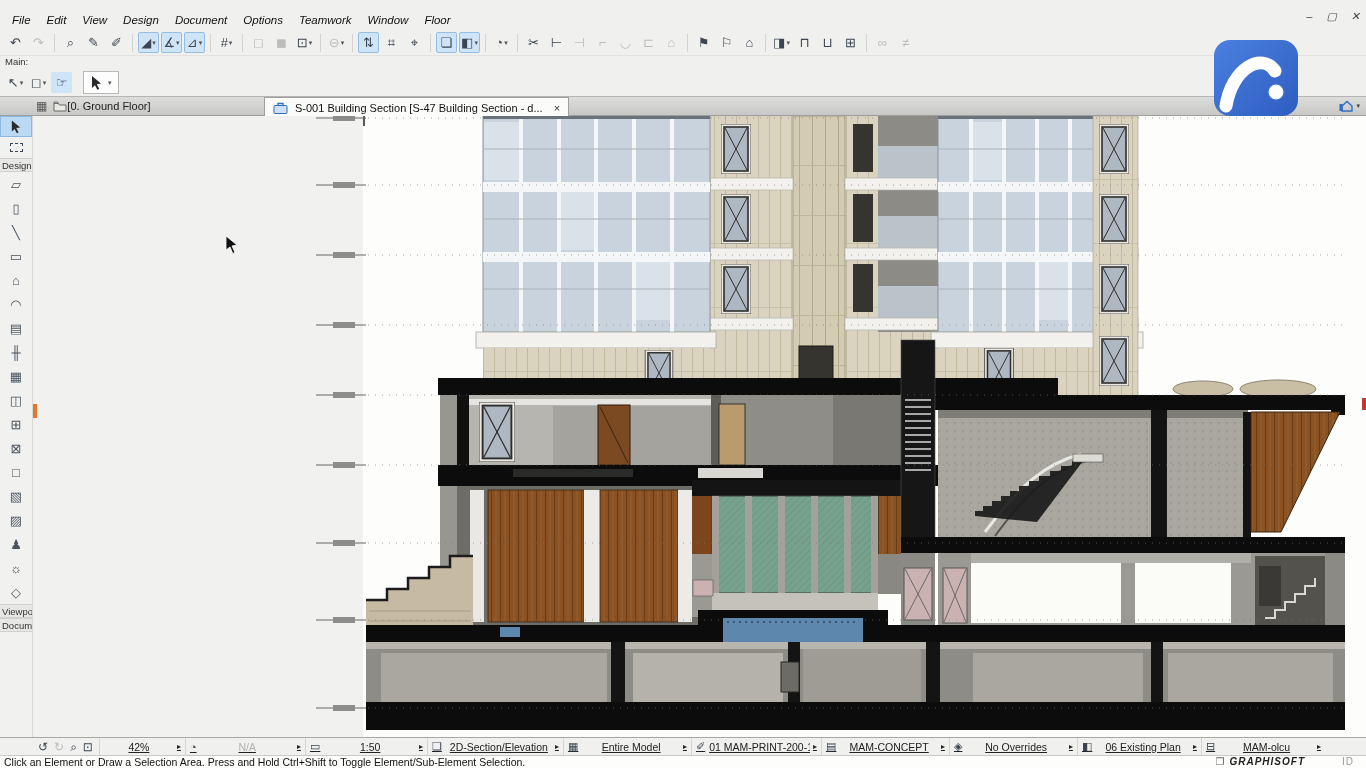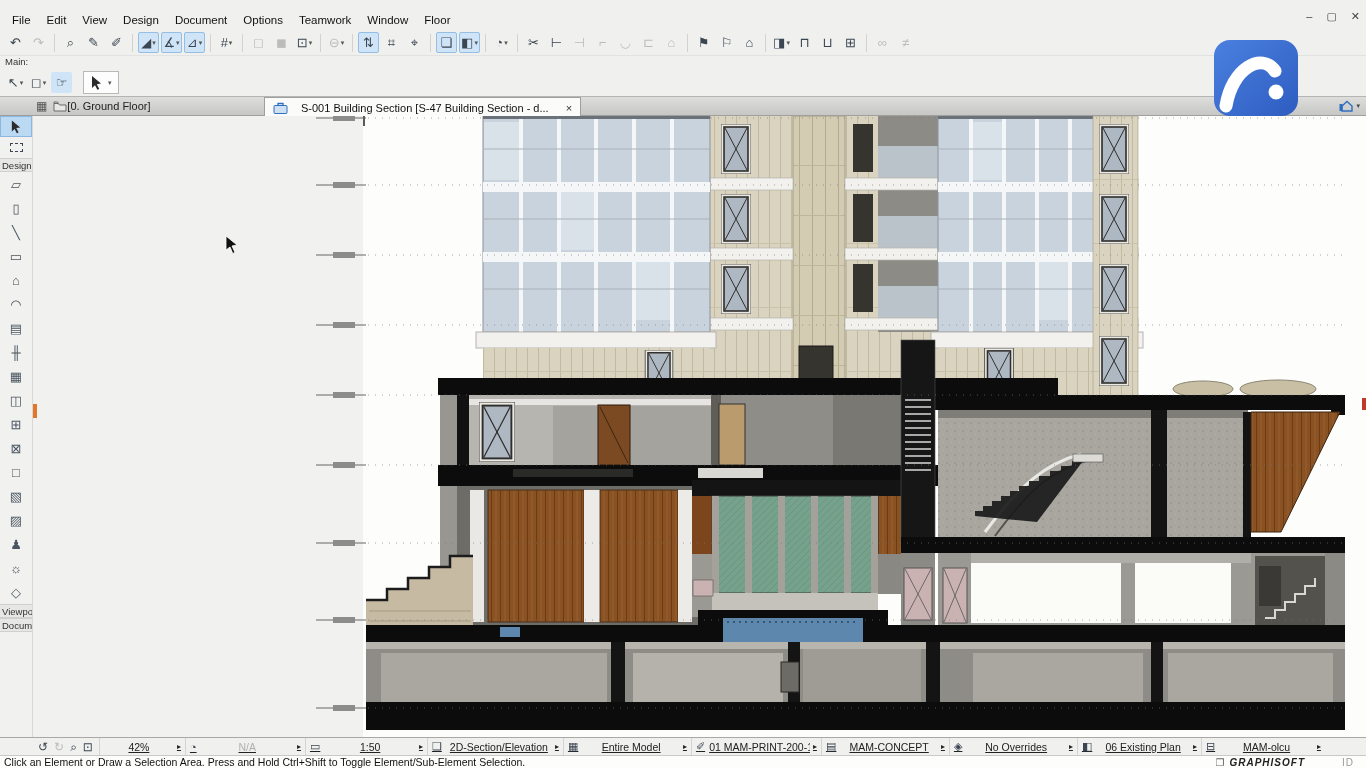--- a/index.html
+++ b/index.html
@@ -1,21 +1,21 @@
 <!DOCTYPE html>
 <html><head>
 <meta charset="utf-8">
 <style>
   * { margin:0; padding:0; box-sizing:border-box; }
   html,body { width:1366px; height:768px; overflow:hidden;
     font-family:"Liberation Sans", sans-serif; background:#f0f0ee; color:#1a1a1a; }
 
   
   #menu-bar { height:30px; background:#f0f0ee; display:flex; align-items:flex-end;
-    padding:0 4px 2px 4px; position:relative; }
+    padding:0 4px 2px 4px; position:relative;font-style:italic; }
   .menu-item { padding:2px 8px; font-size:11.5px; color:#111; cursor:default; }
   #win-controls { position:absolute; right:6px; top:10px; display:flex; gap:14px;
     font-size:11px; color:#444; }
   #win-controls span { cursor:default; }
 
   #toolbar1 { height:26px; background:#f0f0ee; border-bottom:1px solid #e2e2e0;
     display:flex; align-items:center; padding:0 4px; }
   .tbtn { position:relative; min-width:21px; height:21px; display:flex; align-items:center;
     justify-content:center; font-size:13px; color:#3b4652; border-radius:2px; margin:0 1px; }
   .tbtn .glyph { pointer-events:none; }
@@ -33,21 +33,21 @@
   .dashed-box { display:inline-block; width:13px; height:9px; border:1px dashed #3b4652; }
 
   
   #tab-bar { height:20px; background:linear-gradient(#dddddb,#c7c7c5);
     border-top:1px solid #b5b5b3; border-bottom:1px solid #9f9f9d;
     display:flex; align-items:center; padding-left:36px; position:relative; font-size:11px; }
   #tab-bar .quad { font-size:12px; color:#555; margin-right:6px; }
   #ground-floor { display:flex; align-items:center; color:#222; }
   #active-tab { position:absolute; left:264px; top:0; height:20px; background:#fbfbfa;
     border:1px solid #9f9f9d; border-bottom:none; display:flex; align-items:center;
-    gap:13px; padding:0 8px; font-size:11px; color:#111; }
+    gap:7px; padding:0 8px; font-size:11px; color:#111; }
   #tab-close { color:#333; font-size:11px; margin-left:4px; cursor:default; }
   #tab-home { position:absolute; right:6px; display:flex; align-items:center; gap:2px;
     color:#2f6fc1; font-size:13px; }
   #tab-home .caret { font-size:7px; color:#444; }
 
   
   #workspace { display:flex; height:621px; }
   #toolbox { width:33px; background:#f1f1ef; border-right:1px solid #d8d8d6;
     display:flex; flex-direction:column; align-items:stretch; }
   .tool { height:24px; display:flex; align-items:center; justify-content:center;
@@ -66,21 +66,21 @@
   #nav-icons { display:flex; align-items:center; padding:0 6px 0 38px; gap:6px; font-size:12px; color:#3b4652; }
   #nav-icons .disabled { color:#bcbcba; }
   .segment { height:100%; display:flex; align-items:center; border-left:1px solid #d4d4d2;
     padding:0 4px; position:relative;text-decoration:underline; }
   .segment .seg-icon { font-size:11px; color:#3b4652; margin-right:4px; }
   .segment .seg-label { flex:1; text-align:center; white-space:nowrap; overflow:hidden; }
   .segment.disabled .seg-label { color:#b0b0ae; }
   .segment .seg-caret { font-size:8px; color:#222; margin-left:3px; }
 
   #hint-bar { height:13px; background:#fdfdfc; border-top:1px solid #c9c9c7;
-    display:flex; align-items:center; font-size:10.5px; color:#111; padding:0 4px; }
+    display:flex; align-items:flex-start; font-size:10.5px; color:#111; padding:0 4px; }
   #hint-text { flex:1; white-space:nowrap; overflow:hidden; }
   #brand { display:flex; align-items:center; gap:5px; padding-right:8px; }
   #brand .brand-icon { color:#666; font-size:10px; }
   #brand .brand-name { font-weight:bold; letter-spacing:1px; color:#222; font-size:10px;font-style:italic; }
   #brand .brand-suffix { color:#9a9a98; font-size:10px; letter-spacing:1px;margin-left:32px; }
 
   
   #archicad-logo { position:absolute; left:1212px; top:38px; width:88px; height:80px; z-index:50; }
 </style>
 </head>

